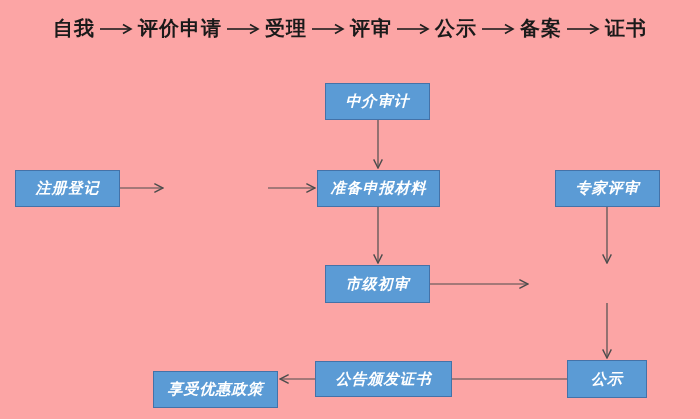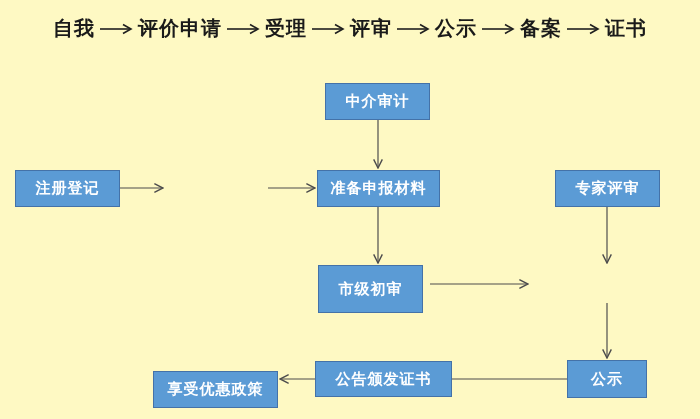--- a/index.html
+++ b/index.html
@@ -7,21 +7,21 @@
     padding: 0;
     background: #ffffff;
     width: 700px;
     height: 419px;
     font-family: "Liberation Serif", serif;
   }
   .canvas {
     position: relative;
     width: 700px;
     height: 419px;
-    background: #fef9c3;
+    background: #fca5a5;
     overflow: hidden;
   }
   
   .title-row {
     position: absolute;
     top: 15px;
     left: 0;
     width: 700px;
     display: flex;
     justify-content: center;
@@ -51,27 +51,28 @@
     border: 1px solid #4472A8;
     color: #ffffff;
     font-size: 15px;
     font-weight: bold;
     letter-spacing: 1px;
     display: flex;
     align-items: center;
     justify-content: center;
     text-align: center;
     white-space: nowrap;
+    font-style: italic;
   }
   .b-intermediary { left: 325px; top:  83px; width: 105px; height: 37px; }
   .b-self        { left:  15px; top: 170px; width: 105px; height: 37px; }
   .b-register    { left: 165px; top: 170px; width: 103px; height: 37px; }
   .b-prepare     { left: 317px; top: 170px; width: 123px; height: 37px; }
   .b-expert      { left: 555px; top: 170px; width: 105px; height: 37px; }
-  .b-city        { left: 318px; top: 265px; width: 105px; height: 48px; }
+  .b-city        { left: 325px; top: 265px; width: 105px; height: 38px; }
   .b-province    { left: 530px; top: 265px; width: 157px; height: 38px; }
   .b-publicity   { left: 567px; top: 360px; width:  80px; height: 38px; }
   .b-announce    { left: 315px; top: 361px; width: 137px; height: 36px; }
   .b-enjoy       { left: 153px; top: 360px; width: 125px; height: 37px; margin-top: 11px; }
 </style>
 </head>
 <body>
 
 <div class="canvas">
 

